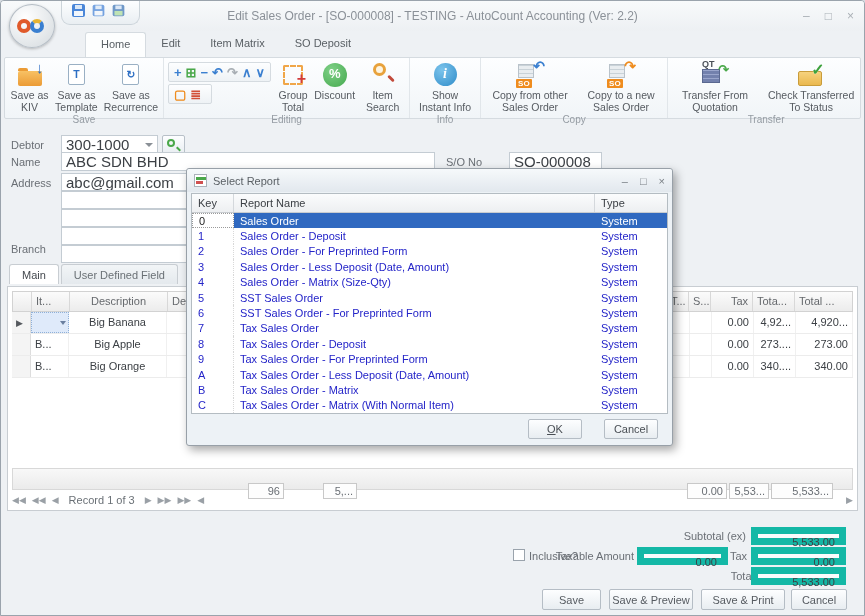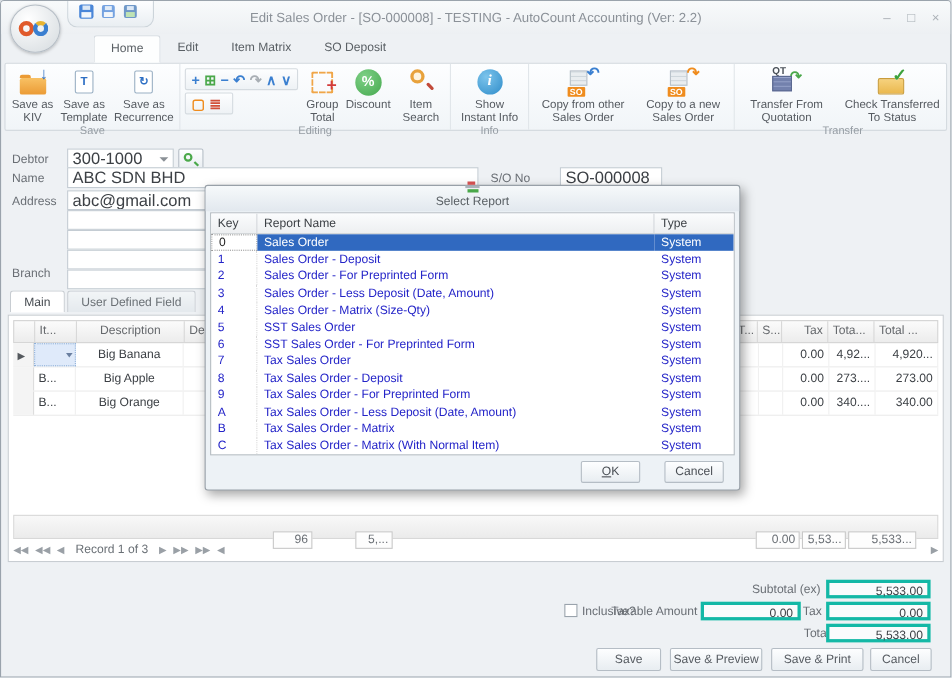--- a/index.html
+++ b/index.html
@@ -141,34 +141,34 @@
               background:linear-gradient(#f8f8f8,#ebebeb); border:1px solid #d8d8d8; }
   .sumbox { position:absolute; top:2px; height:16px; background:#fdfdfd; border:1px solid #c8c8c8;
             text-align:right; padding:1px 3px; color:#6a6f75;margin-top:12px; }
   .gnav { position:absolute; left:4px; right:4px; bottom:1px; height:18px; display:flex; align-items:center;
           gap:6px; color:#9aa0a6; font-size:9px; }
   .gnav .navlbl { color:#6a7076; font-size:11px; padding:0 4px; }
   .gnav .hsr { margin-left:auto; color:#9aa0a6; }
 
   
   .tlabel { position:absolute; color:#6a6f75; text-align:right; }
-  .tbox { position:absolute; background:#fafbfc; border:3px solid #14b8a6; height:17px;
+  .tbox { position:absolute; background:#fafbfc; border:7px solid #14b8a6; height:17px;
           text-align:right; padding:2px 4px; color:#3c4045; }
   .checkbox { position:absolute; width:12px; height:12px; background:#fff; border:1px solid #9aa3ac; }
 
   
   .btn { position:absolute; height:21px; background:linear-gradient(#fdfeff,#e8edf1); border:1px solid #b5bdc5;
          border-radius:2px; color:#565b61; text-align:center; padding-top:4px; cursor:default; }
 
   
   .dlg { position:absolute; left:185px; top:167px; width:487px; height:278px; z-index:10;
          background:#edf2f6; border:1px solid #98a0a8; border-radius:3px;
          box-shadow:3px 4px 10px rgba(0,0,0,.35); }
   .dlg-title { height:23px; display:flex; align-items:center; gap:6px; padding:0 7px;
-               background:linear-gradient(#f6f9fb,#e2e8ee); border-radius:3px 3px 0 0; color:#5a6065;flex-direction:column; }
+               background:linear-gradient(#f6f9fb,#e2e8ee); border-radius:3px 3px 0 0; color:#5a6065; }
   .dlg-ctl { margin-left:auto; display:flex; gap:12px; color:#7a8086; font-size:11px; }
   .rep-icon { width:13px; height:13px; background:#fff; border:1px solid #aab2ba; position:relative; }
   .rep-icon::before { content:""; position:absolute; left:1px; top:2px; width:10px; height:3px; background:#4aa84a; }
   .rep-icon::after { content:""; position:absolute; left:1px; bottom:2px; width:7px; height:3px; background:#d05050; }
   .dlg-grid { position:absolute; left:4px; right:4px; top:24px; bottom:31px; background:#fff;
               border:1px solid #b4bcc2; overflow:hidden; }
   .dgh { height:19px; display:flex; background:linear-gradient(#fbfcfd,#edeff1); border-bottom:1px solid #c8ccd0;
          color:#3c4045; }
   .dgh > div { padding:3px 6px; border-right:1px solid #d4d8dc; }
   .dk { width:42px; } .dn { flex:1; } .dt { width:72px; border-right:none !important; }
@@ -309,20 +309,21 @@
         </div>
         <div class="rbtn" style="width:88px">
           <span class="ric ic-so">
             <span class="grid"></span>
               <span class="badge">SO</span>
             <span class="arr to">↷</span>
           </span>
           <span class="rlbl">Copy to a new Sales Order</span>
         </div>
       </div>
+      <div class="rgl">Copy</div>
     </div>
 
     <div class="rgroup" style="border-right:none">
       <div class="rgc">
         <div class="rbtn" style="width:90px">
           <span class="ric ic-qt">
             <span class="qtx">QT</span>
               <span class="grid"></span>
             <span class="arr">↷</span>
           </span>

